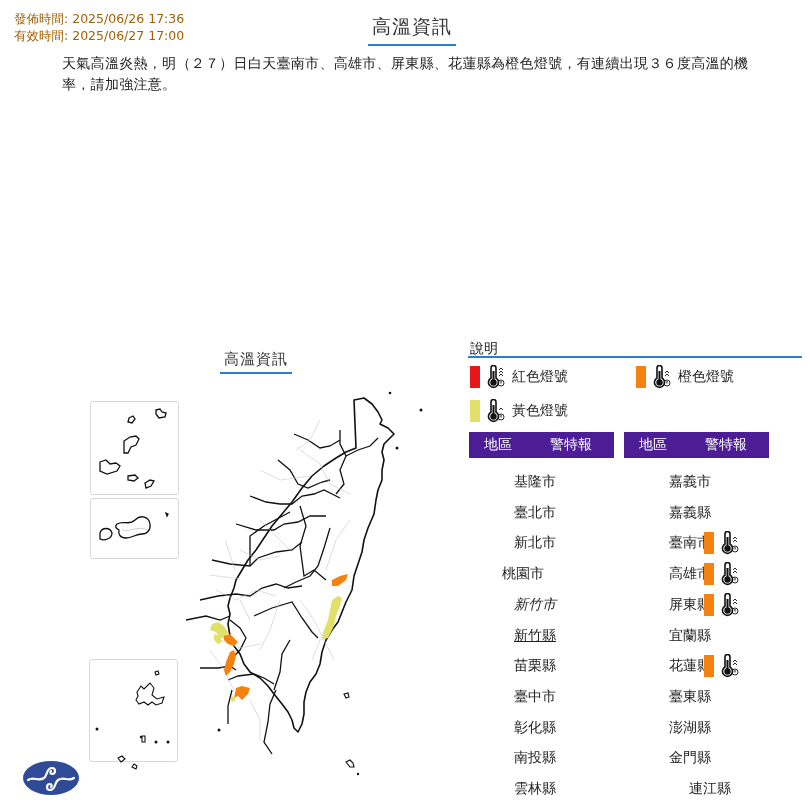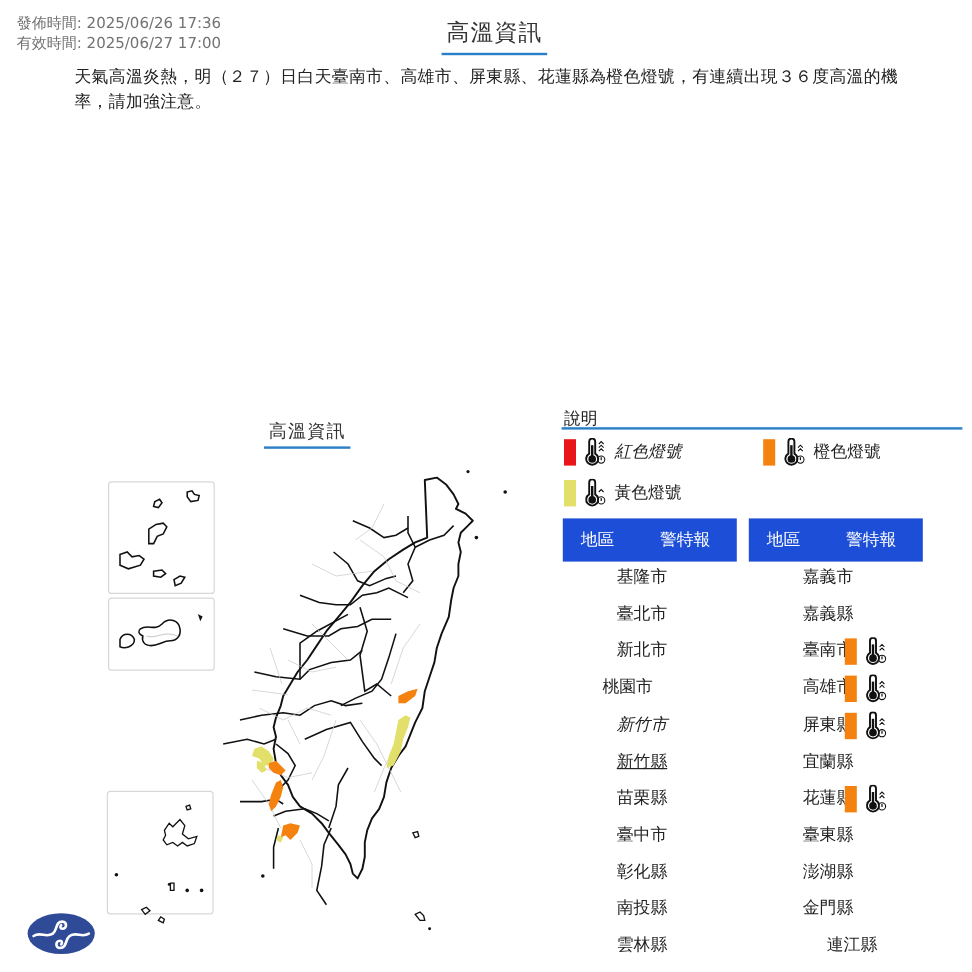--- a/index.html
+++ b/index.html
@@ -1,34 +1,34 @@
 <!DOCTYPE html>
 <html><head>
 <meta charset="utf-8">
 <style>
   html, body { margin:0; padding:0; background:#ffffff; }
   body { width:810px; height:810px; position:relative; overflow:hidden;
          font-family:"DejaVu Sans", "Liberation Sans", sans-serif; color:#222; }
-  .meta { position:absolute; left:14px; top:10px; font-size:12.5px; line-height:17px; color:#737373; }
+  .meta { position:absolute; left:14px; top:10px; font-size:12.5px; line-height:17px; color:#a16207; }
   .title-top { position:absolute; left:368px; top:14px; font-size:19px; color:#333; padding:0 4px 4px; border-bottom:2px solid #2a7fc9; letter-spacing:1px; }
-  .desc { position:absolute; left:62px; top:54px; width:690px; font-size:14px; line-height:21px; color:#222; letter-spacing:0.3px; }
+  .desc { position:absolute; left:62px; top:54px; width:690px; font-size:14px; line-height:21px; color:#222; letter-spacing:0.3px;font-family:Liberation Mono, monospace; }
   .desc p { margin:0; }
 
   .map-title { position:absolute; left:220px; top:350px; font-size:15px; color:#333; padding:0 4px 3px; border-bottom:2px solid #2a7fc9; letter-spacing:1px; }
   .inset { position:absolute; border:1px solid #d8d8d8; border-radius:3px; background:#fff; }
   .map-svg { position:absolute; left:0; top:330px; }
   .logo { position:absolute; left:22px; top:760px; width:58px; height:36px; }
 
   .legend-title { position:absolute; left:470px; top:340px; font-size:14px; color:#222; }
   .legend-line { position:absolute; left:468px; top:356px; width:334px; height:2px; background:#2a7fc9; }
   .legend-item { position:absolute; display:flex; align-items:center; font-size:14px; color:#222; }
   .swatch { width:10px; height:22px; margin-right:6px; }
   .therm { width:20px; height:24px; margin-right:6px; }
 
-  .thead { position:absolute; top:432px; height:36px; background:#1d4ed8; color:#fff; font-size:14px; display:flex; align-items:center; }
+  .thead { position:absolute; top:432px; height:26px; background:#4c1d95; color:#fff; font-size:14px; display:flex; align-items:center; }
   .thead span { position:absolute; }
   .row { position:absolute; font-size:14px; color:#222; height:30px; line-height:30px;margin-left:37px; }
   .warn { position:absolute; display:flex; align-items:center; }
   .warn .swatch { width:10px; height:22px; margin-right:6px; }
 </style>
 </head>
 <body>
 
 <div class="meta">
   <div>發佈時間: 2025/06/26 17:36</div>
@@ -149,21 +149,21 @@
 
 <svg class="logo" viewBox="0 0 58 36">
   <ellipse cx="29" cy="18" rx="28" ry="17" fill="#2f4a97"></ellipse>
   <path d="M6,20 c6,-4 10,2 16,-2 c4,-3 2,-10 8,-10 c4,0 4,6 0,6 c-2,0 -2,-2 -1,-3" fill="none" stroke="#fff" stroke-width="2.2" stroke-linecap="round"></path>
   <path d="M52,18 c-6,4 -10,-2 -16,2 c-4,3 -2,10 -8,10 c-4,0 -4,-6 0,-6 c2,0 2,2 1,3" fill="none" stroke="#fff" stroke-width="2.2" stroke-linecap="round"></path>
 </svg>
 
 <div class="legend-title">說明</div>
 <div class="legend-line"></div>
 
-<div class="legend-item" style="left:470px;top:365px;font-style:italic;">
+<div class="legend-item" style="left:470px;top:365px;">
   <div class="swatch" style="background:#e8161b;"></div>
   <svg class="therm" viewBox="0 0 20 24">
     <path d="M5,3 a2.5,2.5 0 0 1 5,0 v10 a5,5 0 1 1 -5,0z" fill="none" stroke="#111" stroke-width="1.6"></path>
     <circle cx="7.5" cy="17.5" r="3.2" fill="#111"></circle>
       <rect x="6.5" y="6" width="2" height="10" fill="#111"></rect>
     <path d="M13,5 l2,-2 2,2 M13,8 l2,-2 2,2 M13,11 l2,-2 2,2" fill="none" stroke="#111" stroke-width="0.9"></path>
     <circle cx="15" cy="18" r="3" fill="none" stroke="#111" stroke-width="0.9"></circle>
       <rect x="14.5" y="16" width="1" height="2.5" fill="#111"></rect>
   </svg>
   <span>紅色燈號</span>

